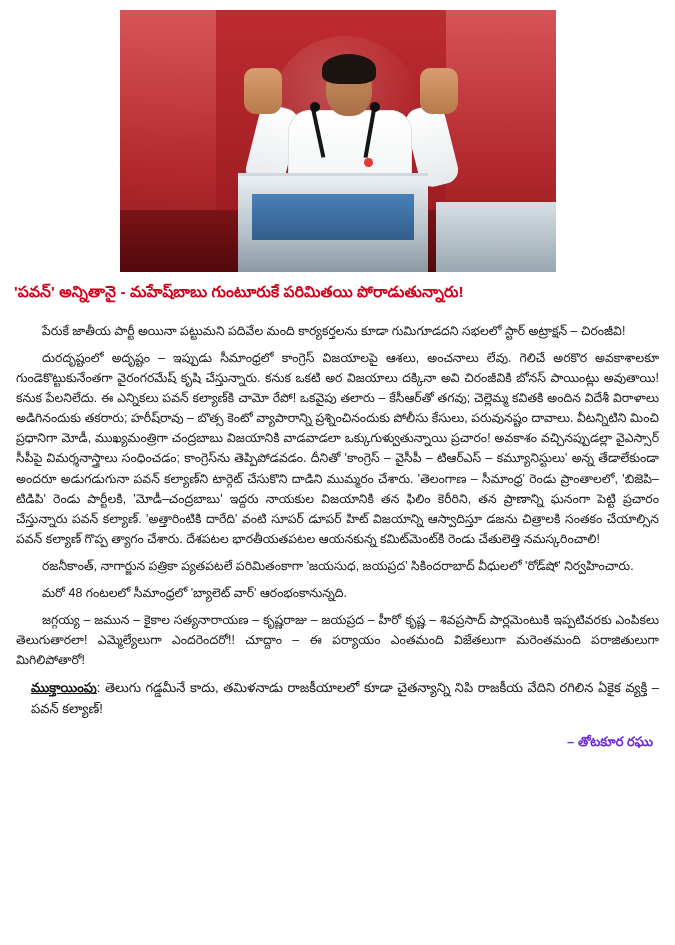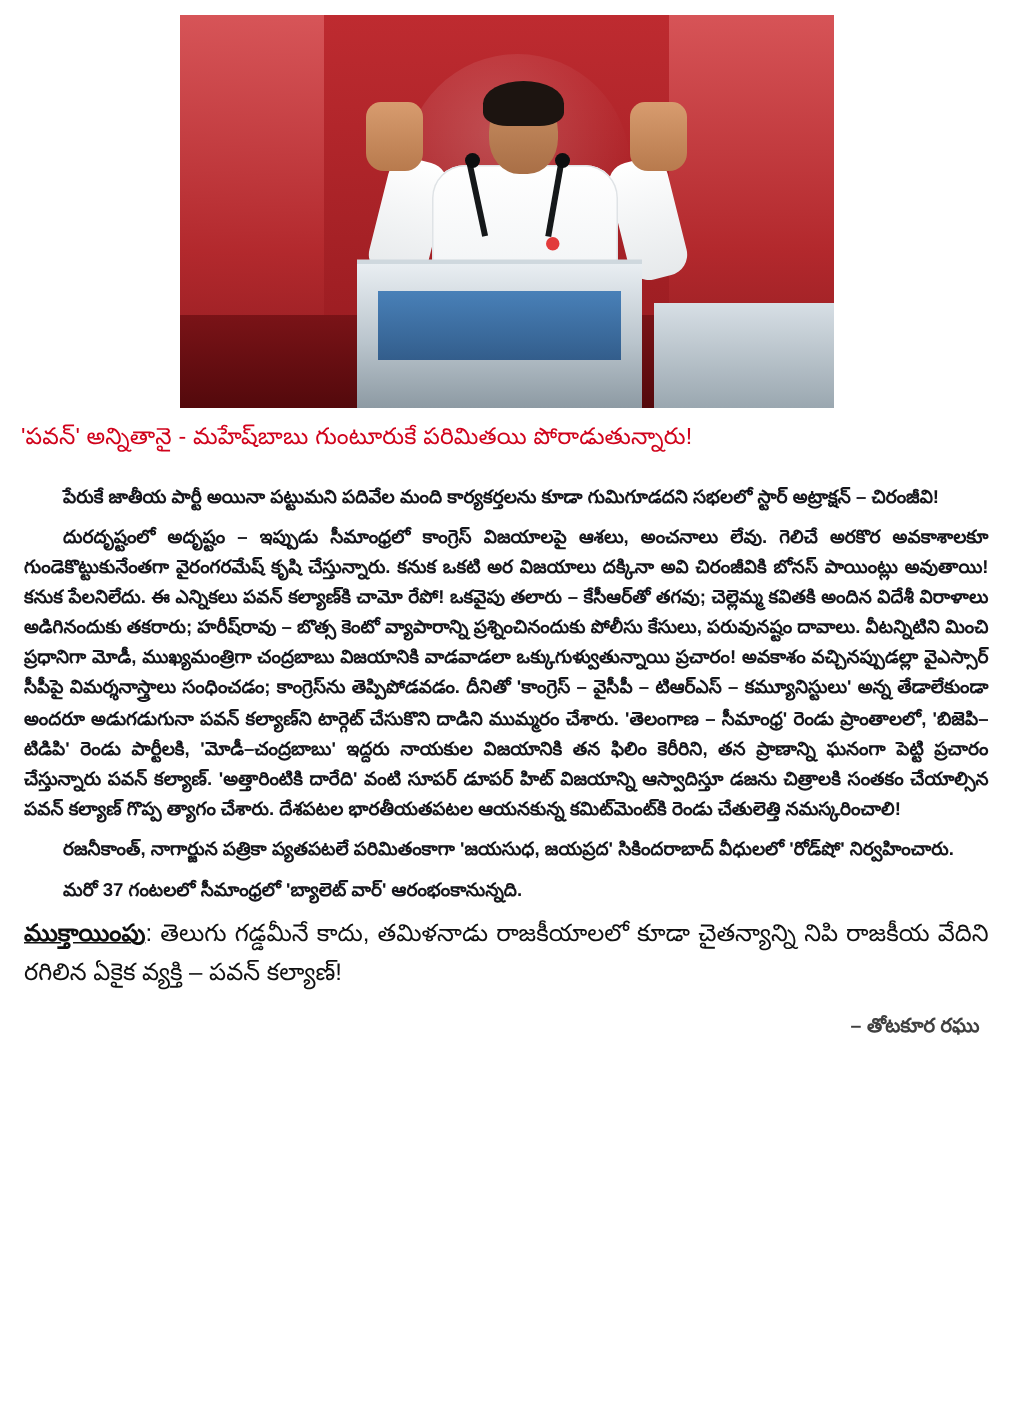--- a/index.html
+++ b/index.html
@@ -123,57 +123,56 @@
   .badge-dot {
     position:absolute; left:244px; top:148px; width:9px; height:9px;
     border-radius:50%; background:#e23b3b;
   }
 
   
   .headline {
     margin: 10px 2px 18px 2px;
     text-align: left;
     font-size: 15.5px;
-    font-weight: normal;
+    font-weight: bold;
     color: #d0021b;
     line-height: 1.35;
     letter-spacing: .1px;
   }
 
   
   .body-text {
     margin: 8px 4px 0 4px;
     font-size: 12.4px;
     line-height: 1.62;
     color: #15151a;
     text-align: justify;
   }
   .body-text p {
     margin: 0 0 7px 0;
     text-indent: 26px;
-    font-weight: bold;
   }
 
   .note {
-    margin: 6px 4px 0 4px;
-    font-size: 16px;
+    margin: 6px 4px 0 19px;
+    font-size: 13px;
     line-height: 1.62;
     text-align: justify;
   }
   .note .label {
     font-weight: bold;
     text-decoration: underline;
     color: #111;
   }
   .signature {
     margin: 14px 10px 0 0;
     text-align: right;
     font-size: 13px;
     font-weight: bold;
-    color: #404040;
+    color: #6d28d9;
   }
 </style>
 </head>
 <body>
 
 <div class="page">
 
   <div class="photo-wrap">
     <div class="photo">
       <div class="bd-left"></div>
@@ -201,21 +200,22 @@
       <div class="podium2"></div>
     </div>
   </div>
 
   <h1 class="headline">'పవన్' అన్నితానై - మహేష్‌బాబు గుంటూరుకే పరిమితయి పోరాడుతున్నారు!</h1>
 
   <div class="body-text">
     <p>పేరుకే జాతీయ పార్టీ అయినా పట్టుమని పదివేల మంది కార్యకర్తలను కూడా గుమిగూడదని సభలలో స్టార్ అట్రాక్షన్ – చిరంజీవి!</p>
     <p>దురదృష్టంలో అదృష్టం – ఇప్పుడు సీమాంధ్రలో కాంగ్రెస్ విజయాలపై ఆశలు, అంచనాలు లేవు. గెలిచే అరకొర అవకాశాలకూ గుండెకొట్టుకునేంతగా వైరంగరమేష్ కృషి చేస్తున్నారు. కనుక ఒకటి అర విజయాలు దక్కినా అవి చిరంజీవికి బోనస్ పాయింట్లు అవుతాయి! కనుక పేలనిలేదు. ఈ ఎన్నికలు పవన్ కల్యాణ్‌కి చామో రేపో! ఒకవైపు తలారు – కేసీఆర్‌తో తగవు; చెల్లెమ్మ కవితకి అందిన విదేశీ విరాళాలు అడిగినందుకు తకరారు; హరీష్‌రావు – బొత్స కెంటో వ్యాపారాన్ని ప్రశ్నించినందుకు పోలీసు కేసులు, పరువునష్టం దావాలు. వీటన్నిటిని మించి ప్రధానిగా మోడీ, ముఖ్యమంత్రిగా చంద్రబాబు విజయానికి వాడవాడలా ఒక్కుగుళ్వుతున్నాయి ప్రచారం! అవకాశం వచ్చినప్పుడల్లా వైఎస్సార్ సీపీపై విమర్శనాస్త్రాలు సంధించడం; కాంగ్రెస్‌ను తెప్పిపోడవడం. దీనితో 'కాంగ్రెస్ – వైసీపీ – టిఆర్ఎస్ – కమ్యూనిస్టులు' అన్న తేడాలేకుండా అందరూ అడుగడుగునా పవన్ కల్యాణ్‌ని టార్గెట్ చేసుకొని దాడిని ముమ్మరం చేశారు. 'తెలంగాణ – సీమాంధ్ర' రెండు ప్రాంతాలలో, 'బిజెపి–టిడిపి' రెండు పార్టీలకి, 'మోడీ–చంద్రబాబు' ఇద్దరు నాయకుల విజయానికి తన ఫిలిం కెరీరిని, తన ప్రాణాన్ని ఘనంగా పెట్టి ప్రచారం చేస్తున్నారు పవన్ కల్యాణ్. 'అత్తారింటికి దారేది' వంటి సూపర్ డూపర్ హిట్ విజయాన్ని ఆస్వాదిస్తూ డజను చిత్రాలకి సంతకం చేయాల్సిన పవన్ కల్యాణ్ గొప్ప త్యాగం చేశారు. దేశపటల భారతీయతపటల ఆయనకున్న కమిట్‌మెంట్‌కి రెండు చేతులెత్తి నమస్కరించాలి!</p>
     <p>రజనీకాంత్, నాగార్జున పత్రికా ప్యతపటలే పరిమితంకాగా 'జయసుధ, జయప్రద' సికిందరాబాద్ వీధులలో 'రోడ్‌షో' నిర్వహించారు.</p>
-    <p>మరో 37 గంటలలో సీమాంధ్రలో 'బ్యాలెట్ వార్' ఆరంభంకానున్నది.</p>
+    <p>మరో 48 గంటలలో సీమాంధ్రలో 'బ్యాలెట్ వార్' ఆరంభంకానున్నది.</p>
+    <p>జగ్గయ్య – జమున – కైకాల సత్యనారాయణ – కృష్ణరాజు – జయప్రద – హీరో కృష్ణ – శివప్రసాద్ పార్లమెంటుకి ఇప్పటివరకు ఎంపికలు తెలుగుతారలా! ఎమ్మెల్యేలుగా ఎందరెందరో!! చూద్దాం – ఈ పర్యాయం ఎంతమంది విజేతలుగా మరెంతమంది పరాజితులుగా మిగిలిపోతారో!</p>
   </div>
 
   <div class="note">
     <span class="label">ముక్తాయింపు</span><span>:</span><span> తెలుగు గడ్డమీనే కాదు, తమిళనాడు రాజకీయాలలో కూడా చైతన్యాన్ని నిపి రాజకీయ వేదిని రగిలిన ఏకైక వ్యక్తి – పవన్ కల్యాణ్!</span>
   </div>
 
   <div class="signature">– తోటకూర రఘు</div>
 
 </div>
 

